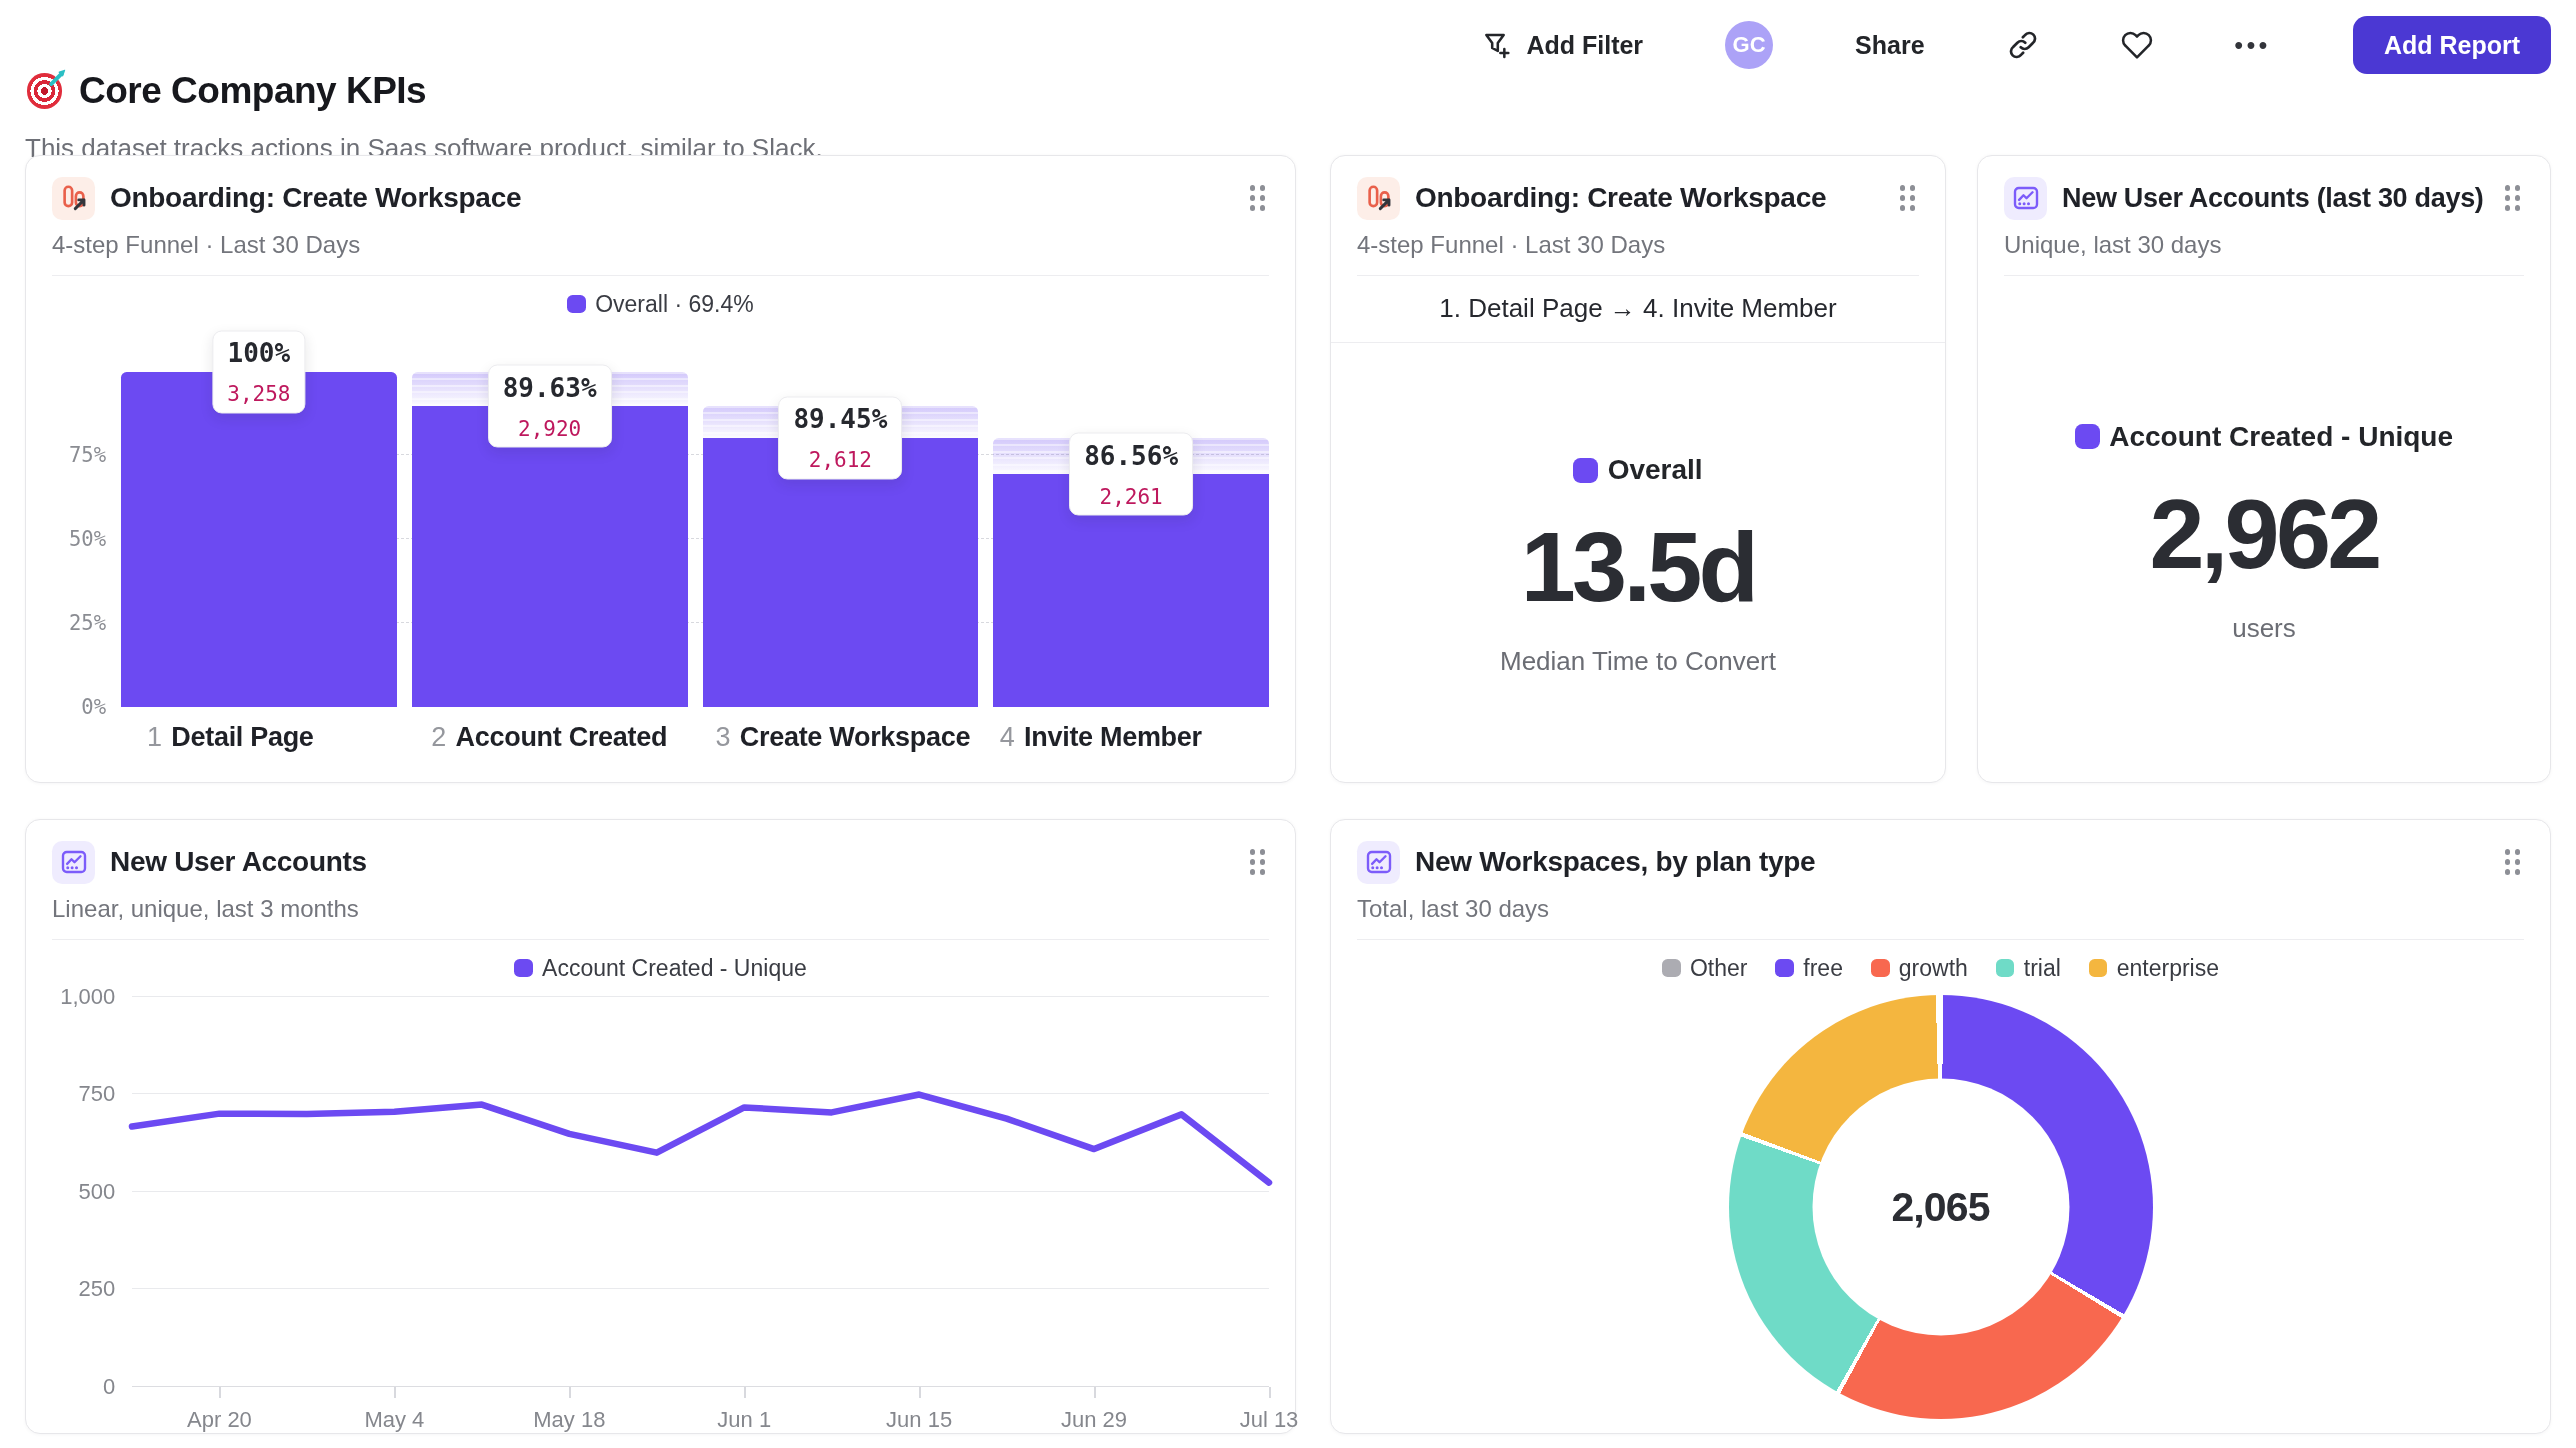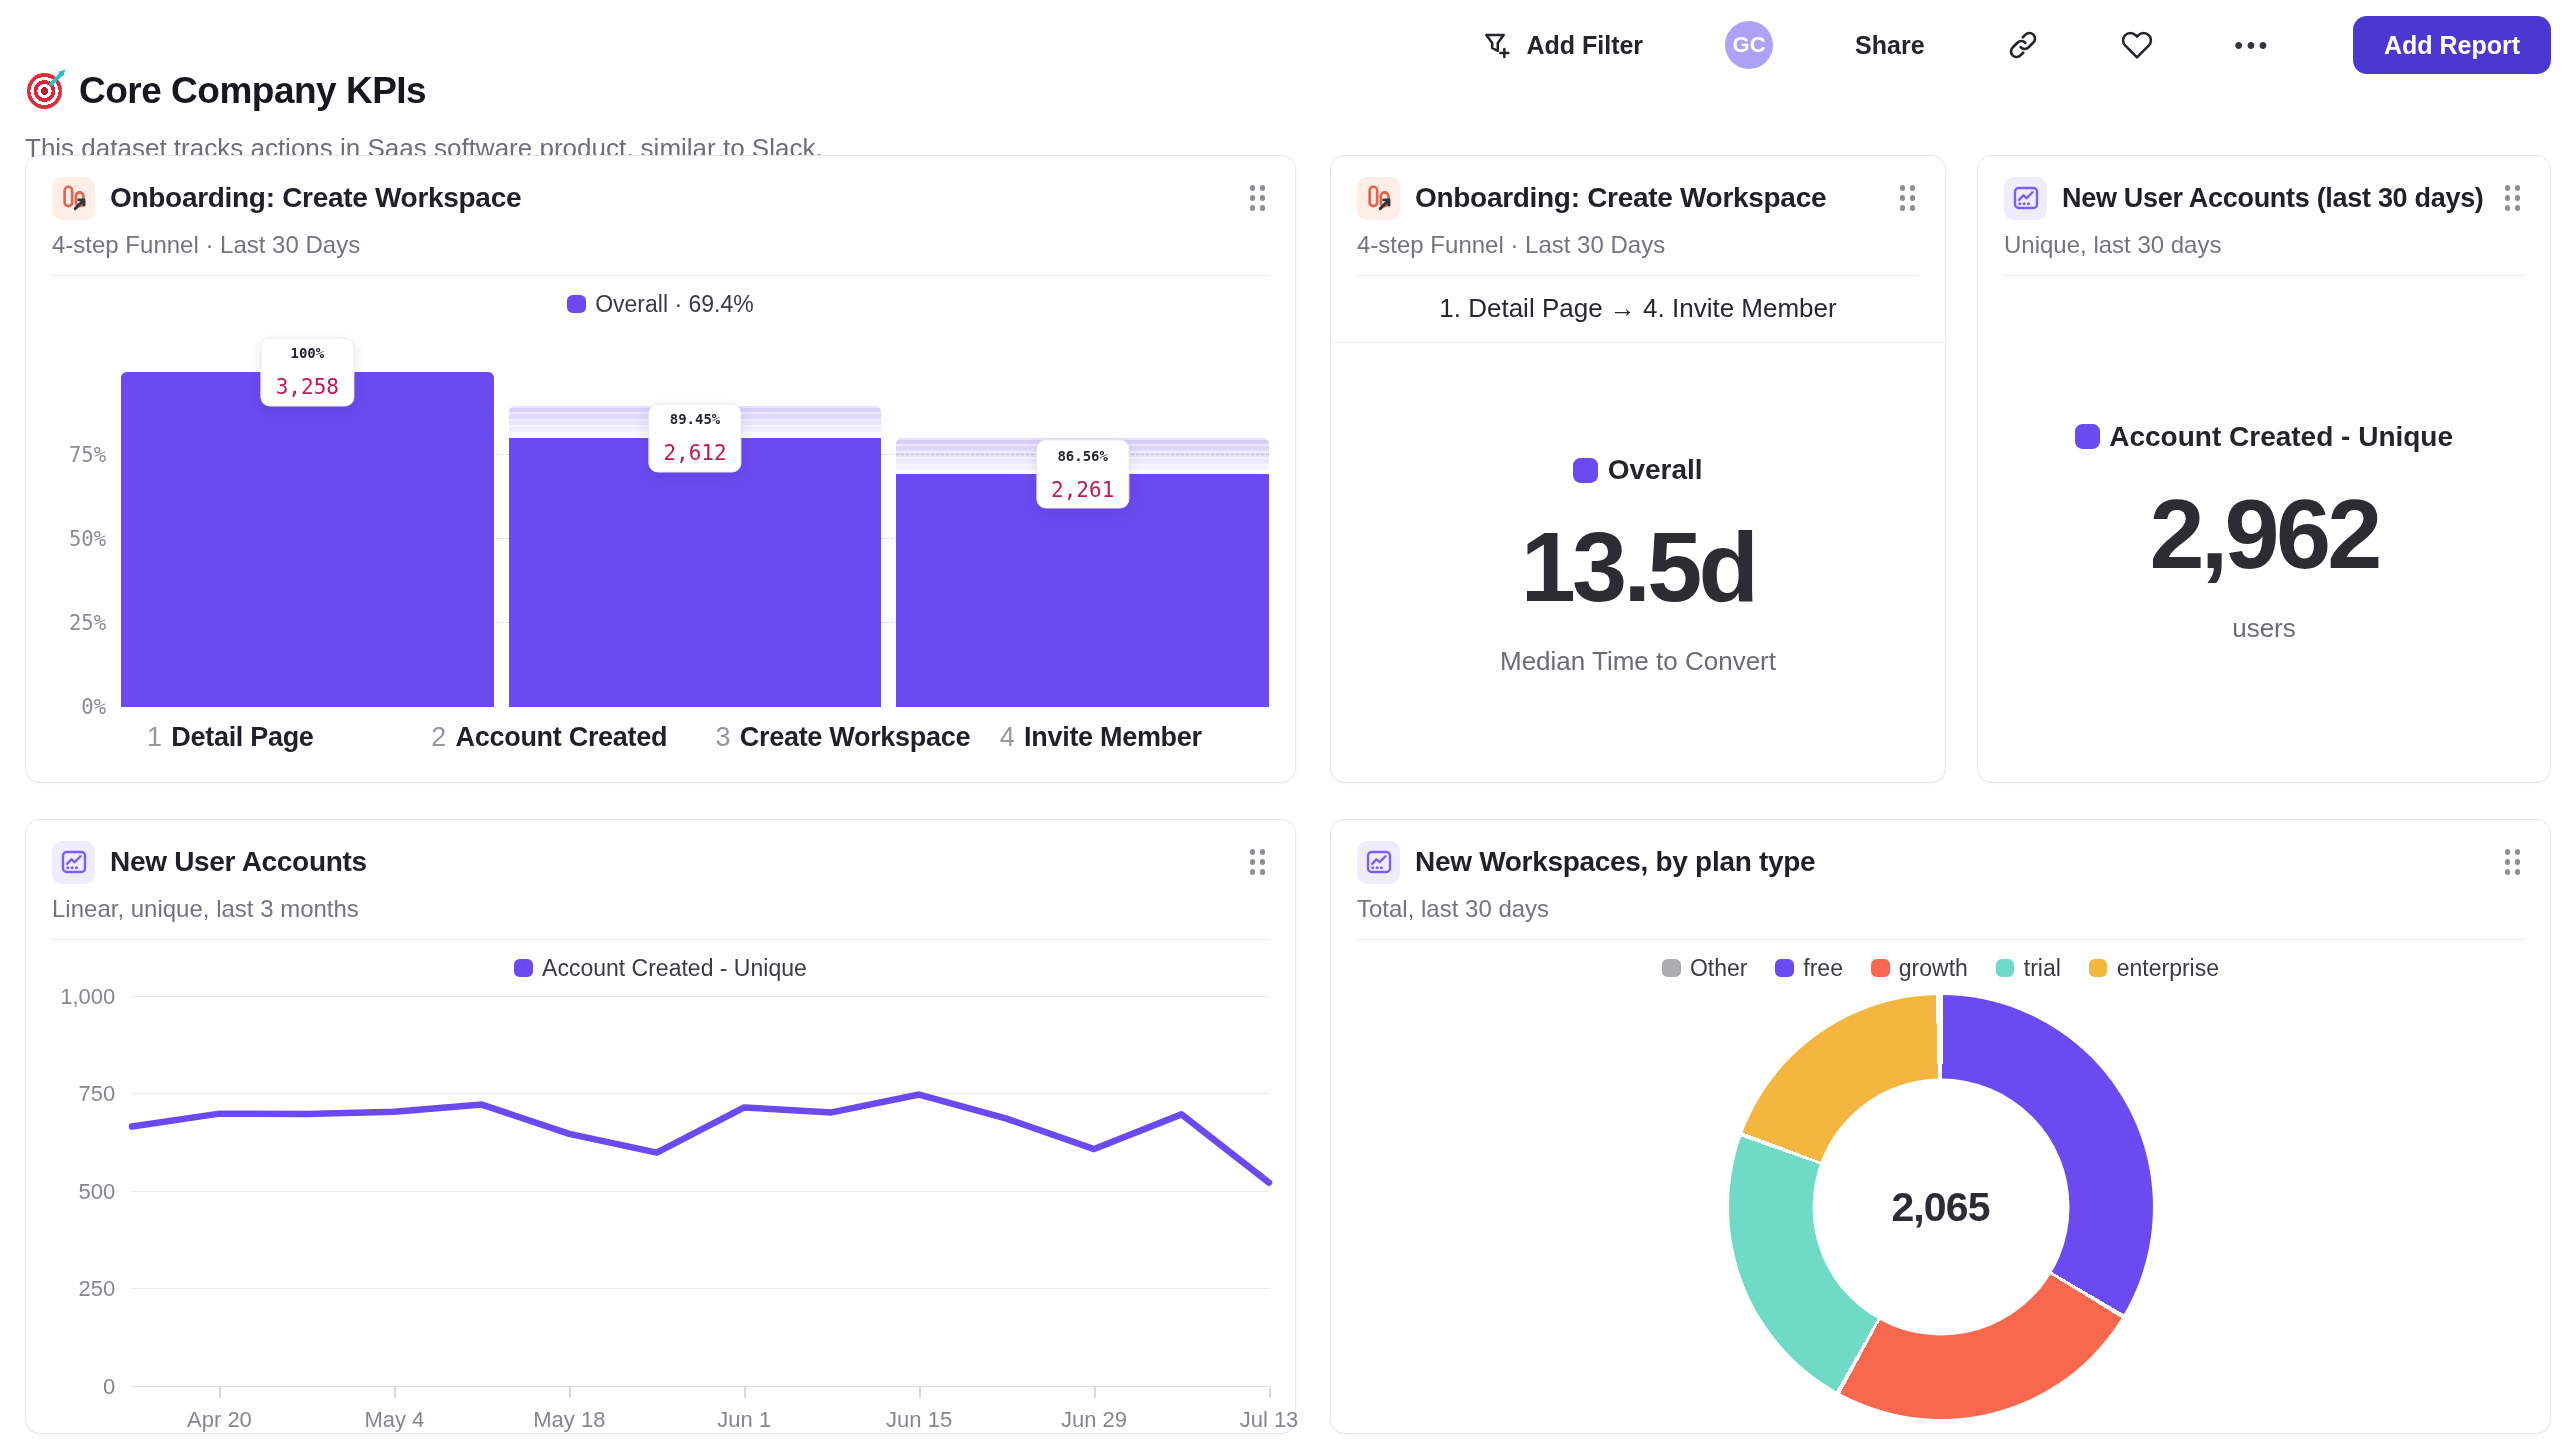--- a/index.html
+++ b/index.html
@@ -65,21 +65,21 @@
   .fbar-col { position:relative; flex:1; height:100%; }
   .fbar-fill { position:absolute; bottom:0; left:0; right:0; z-index:1; border-radius:5.6px 5.6px 0 0; }
   .fbar-cap { position:absolute; left:0; right:0; z-index:1; border-radius:5.6px 5.6px 0 0;
     background:
       repeating-linear-gradient(180deg, rgba(255,255,255,0.45) 0 1.9px, rgba(255,255,255,0) 1.9px 6.5px),
       linear-gradient(180deg, rgba(108,74,242,0.30), rgba(108,74,242,0.02)); }
   .fbar-tip { position:absolute; left:50%; transform:translate(-50%,-50%); z-index:2;
     background:#ffffff; border:1.4px solid #ececef; border-radius:9.3px; padding:6.5px 14px;
     box-shadow:0 4.6px 13px rgba(25,25,35,0.10); text-align:center; white-space:nowrap;
     font-family:"DejaVu Sans Mono", monospace; }
-  .tip-pct { font-size:14px; font-weight:700; color:#26282e; }
+  .tip-pct { font-size:26px; font-weight:700; color:#26282e; }
   .tip-count { font-size:21px; color:#be185d; margin-top:14px; }
   .funnel-steps { display:flex; gap:15px; margin:15px 26px 0 121px; }
   .fstep { flex:1; display:flex; align-items:baseline; gap:9.3px; white-space:nowrap; }
   .fstep-num { font-size:27px; color:#95979d; }
   .fstep-name { font-size:27px; font-weight:700; color:#1f2127; letter-spacing:-0.3px; }
 
   
   .range-row { text-align:center; padding:17.7px 9.3px; font-size:26px; color:#26282e;
     border-bottom:1.4px solid #ededf0; }
   .bignum-body { display:flex; flex-direction:column; align-items:center; justify-content:center; }
@@ -183,20 +183,28 @@
           <div class="funnel-gridline" style="bottom: 25%;"></div>
           <div class="funnel-gridline" style="bottom: 50%;"></div>
           <div class="funnel-gridline" style="bottom: 75%;"></div>
         </div>
       <div class="funnel-bars" id="funnel-bars">
           <div class="fbar-col">
             <div class="fbar-fill" style="height: 100%; background: rgb(108, 74, 242);"></div>
             <div class="fbar-tip" style="top: 0%;">
               <div class="tip-pct">100%</div>
               <div class="tip-count">3,258</div>
+            </div>
+          </div>
+          <div class="fbar-col">
+            <div class="fbar-fill" style="height: 89.63%; background: rgb(108, 74, 242); border-radius: 0px;"></div>
+            <div class="fbar-cap" style="bottom: 89.63%; height: 10.37%;"></div>
+            <div class="fbar-tip" style="top: 10.37%;">
+              <div class="tip-pct">89.63%</div>
+              <div class="tip-count">2,920</div>
             </div>
           </div>
           <div class="fbar-col">
             <div class="fbar-fill" style="height: 80.17%; background: rgb(108, 74, 242); border-radius: 0px;"></div>
             <div class="fbar-cap" style="bottom: 80.17%; height: 9.46%;"></div>
             <div class="fbar-tip" style="top: 19.83%;">
               <div class="tip-pct">89.45%</div>
               <div class="tip-count">2,612</div>
             </div>
           </div>

